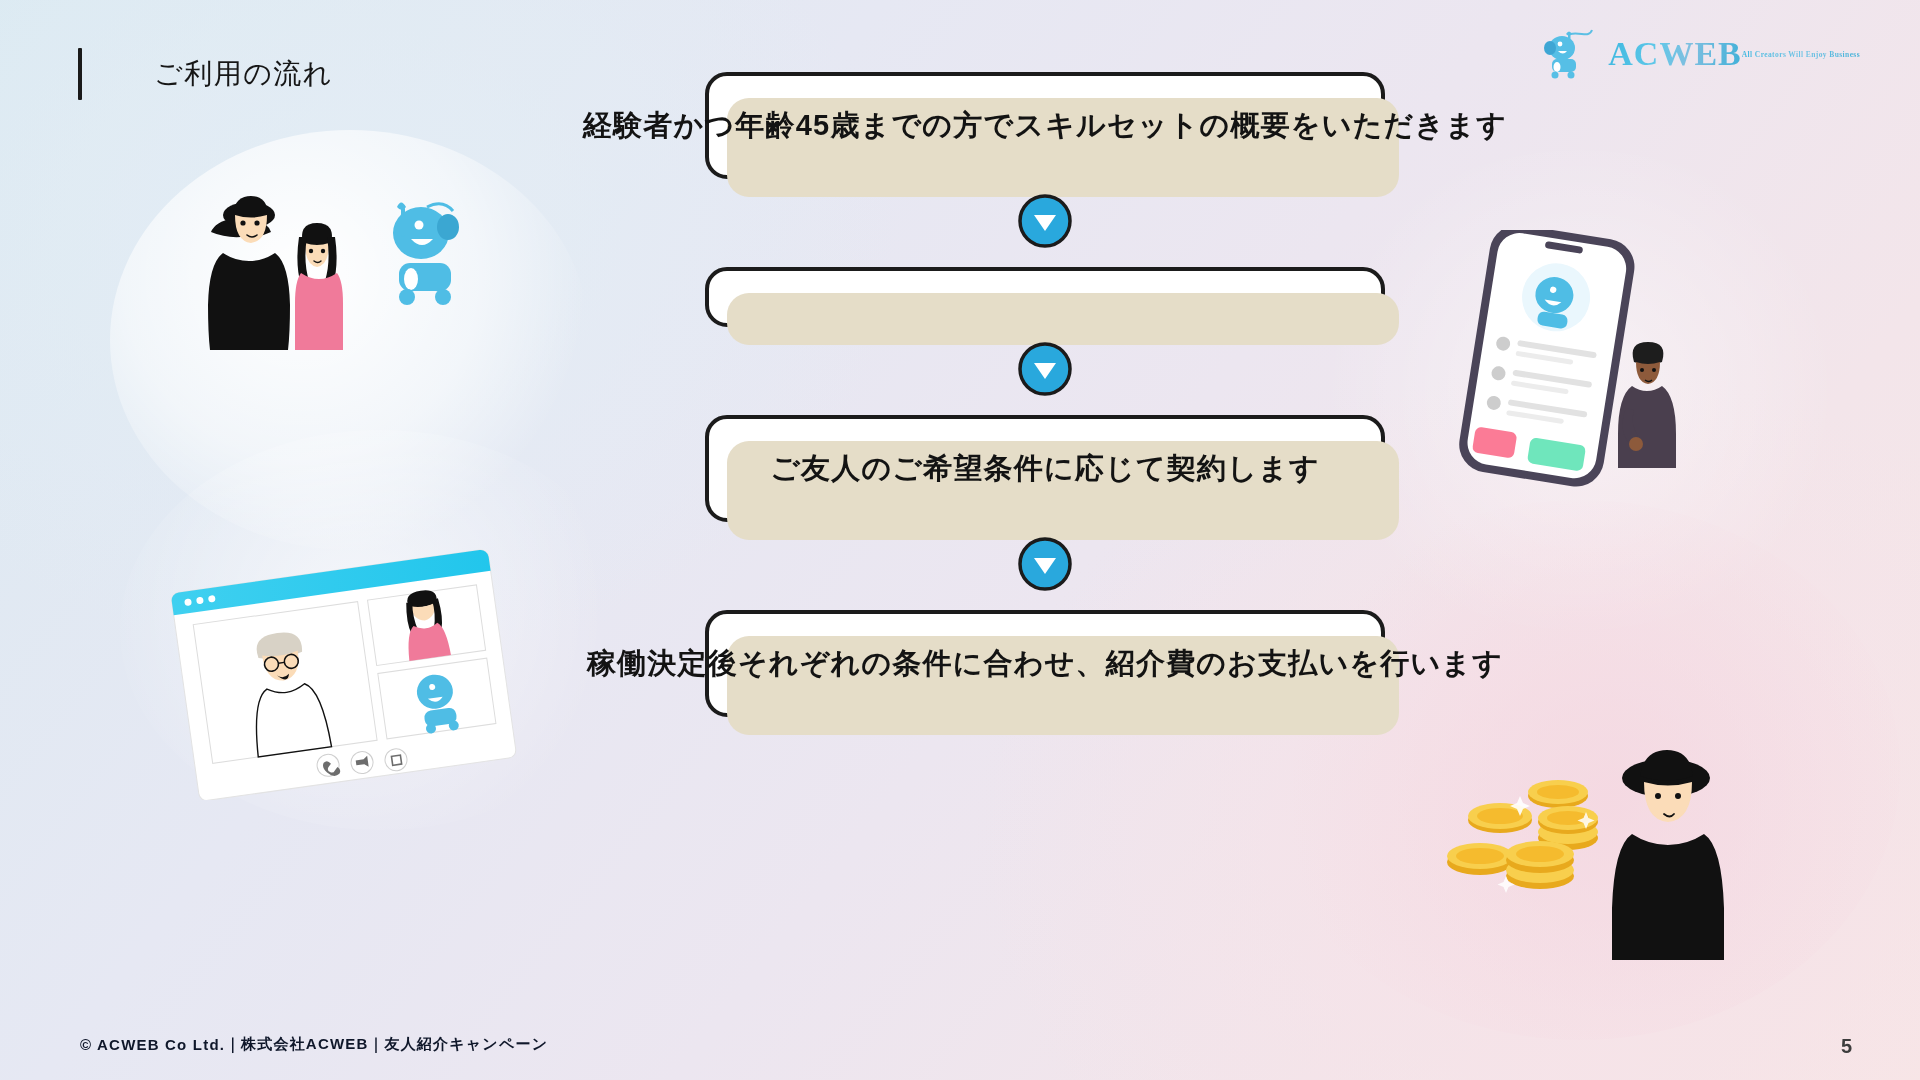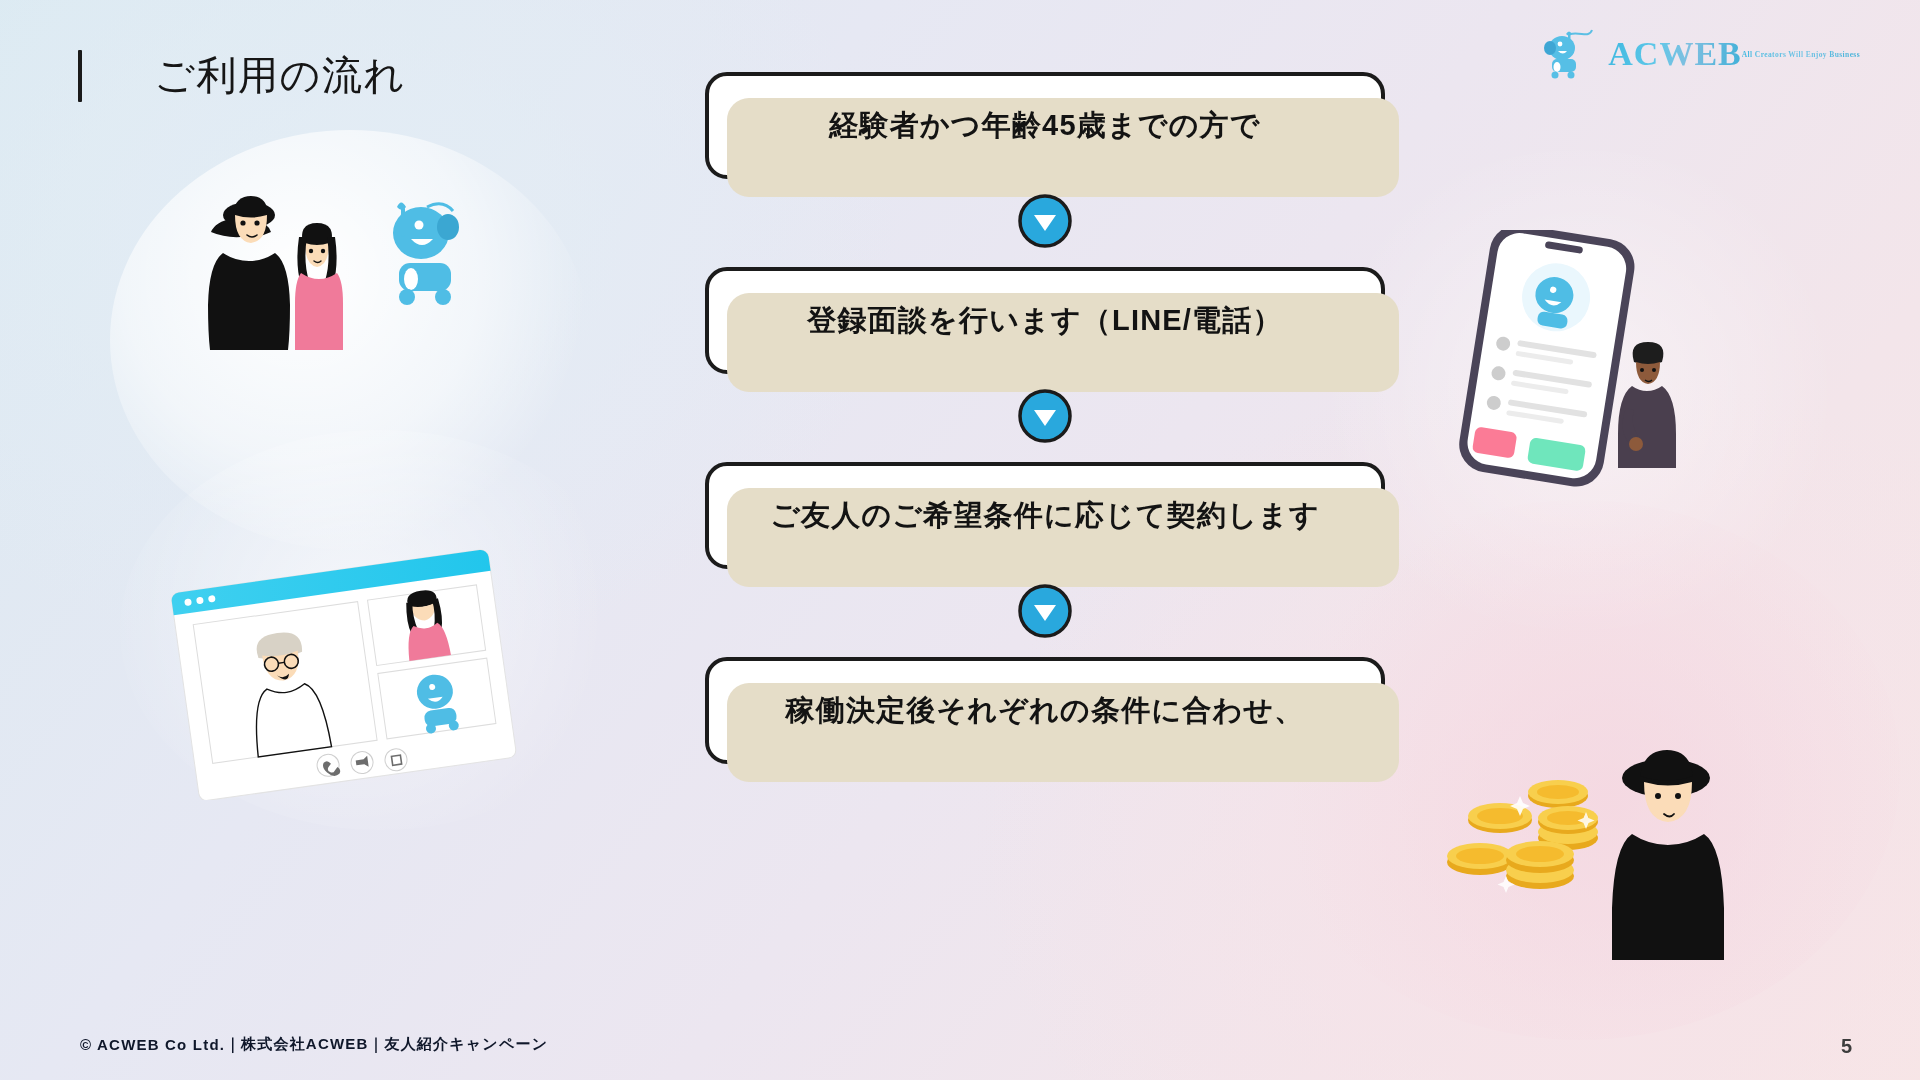--- a/index.html
+++ b/index.html
@@ -15,21 +15,21 @@
   
   .blob { position:absolute; border-radius:50%; pointer-events:none; }
   .blob-a { left:110px;  top:130px;  width:480px; height:420px; background:radial-gradient(circle at 40% 35%, #ffffff 0%, rgba(255,255,255,.55) 45%, rgba(255,255,255,0) 72%); }
   .blob-b { left:120px;  top:430px;  width:520px; height:400px; background:radial-gradient(circle at 45% 45%, rgba(255,255,255,.6) 0%, rgba(255,255,255,0) 70%); }
   .blob-c { right:60px;  top:150px;  width:560px; height:480px; background:radial-gradient(circle at 50% 50%, rgba(255,255,255,.45) 0%, rgba(255,255,255,0) 70%); }
   .blob-d { right:20px;  bottom:40px;width:640px; height:540px; background:radial-gradient(circle at 55% 55%, rgba(244,214,224,.75) 0%, rgba(244,214,224,0) 70%); }
 
   
   .title-wrap { position:absolute; left:78px; top:48px; display:flex; align-items:center; gap:0; }
   .title-bar { width:4px; height:52px; background:#1a1a1a; border-radius:1px; }
-  .page-title { font-size:40px; font-weight:500; color:#161616; letter-spacing:1.5px; margin-left:72px; }
+  .page-title { font-size:28px; font-weight:500; color:#161616; letter-spacing:1.5px; margin-left:72px; }
 
   
   .logo { position:absolute; right:60px; top:28px; display:flex; align-items:center; gap:8px; }
   .logo-mark { width:60px; height:52px; flex:0 0 auto; }
   .logo-text-col { display:flex; flex-direction:row; align-items:center; line-height:1; }
   .logo-word {
     font-family:"Liberation Serif","DejaVu Serif",serif;
     font-size:34px; font-weight:bold; letter-spacing:1px;
     background:linear-gradient(100deg,#3fb8e0 0%,#5ec7e8 35%,#7fbfe0 60%,#3fb0d8 100%);
     -webkit-background-clip:text; background-clip:text; color:transparent;
@@ -266,31 +266,31 @@
       <path d="M56 72 q6 5 10 0" stroke="#111" stroke-width="1.8" fill="none" stroke-linecap="round"></path>
       <path d="M24 92 q-18 12-20 74 l0 52 l112 0 l0-52 q-2-62-20-74 q-17 11-36 11 q-19 0-36-11z" fill="#111"></path>
     </g>
   </svg>
 </div>
 
 <div class="flow">
 
   <div class="flow-box">
     <div class="flow-line">経験者かつ年齢45歳までの方で</div>
+    <div class="flow-line">スキルセットの概要をいただきます</div>
   </div>
 
   <div class="flow-arrow">
     <svg width="56" height="56" viewBox="0 0 56 56">
       <circle cx="28" cy="28" r="25" fill="#29a8dd" stroke="#1b1b1b" stroke-width="3.5"></circle>
       <path d="M17 22 h22 l-11 16z" fill="#fff"></path>
     </svg>
   </div>
 
   <div class="flow-box">
-    <div class="flow-line">登録面談を行います（LINE/電話）</div>
   </div>
 
   <div class="flow-arrow">
     <svg width="56" height="56" viewBox="0 0 56 56">
       <circle cx="28" cy="28" r="25" fill="#29a8dd" stroke="#1b1b1b" stroke-width="3.5"></circle>
       <path d="M17 22 h22 l-11 16z" fill="#fff"></path>
     </svg>
   </div>
 
   <div class="flow-box">
@@ -299,20 +299,21 @@
 
   <div class="flow-arrow">
     <svg width="56" height="56" viewBox="0 0 56 56">
       <circle cx="28" cy="28" r="25" fill="#29a8dd" stroke="#1b1b1b" stroke-width="3.5"></circle>
       <path d="M17 22 h22 l-11 16z" fill="#fff"></path>
     </svg>
   </div>
 
   <div class="flow-box">
     <div class="flow-line">稼働決定後それぞれの条件に合わせ、</div>
+    <div class="flow-line">紹介費のお支払いを行います</div>
   </div>
 
 </div>
 
 <div class="footer">
   <span class="footer-text">© ACWEB Co Ltd.</span>
   <span class="footer-text">｜</span>
   <span class="footer-text">株式会社ACWEB</span>
   <span class="footer-text">｜</span>
   <span class="footer-text">友人紹介キャンペーン</span>

